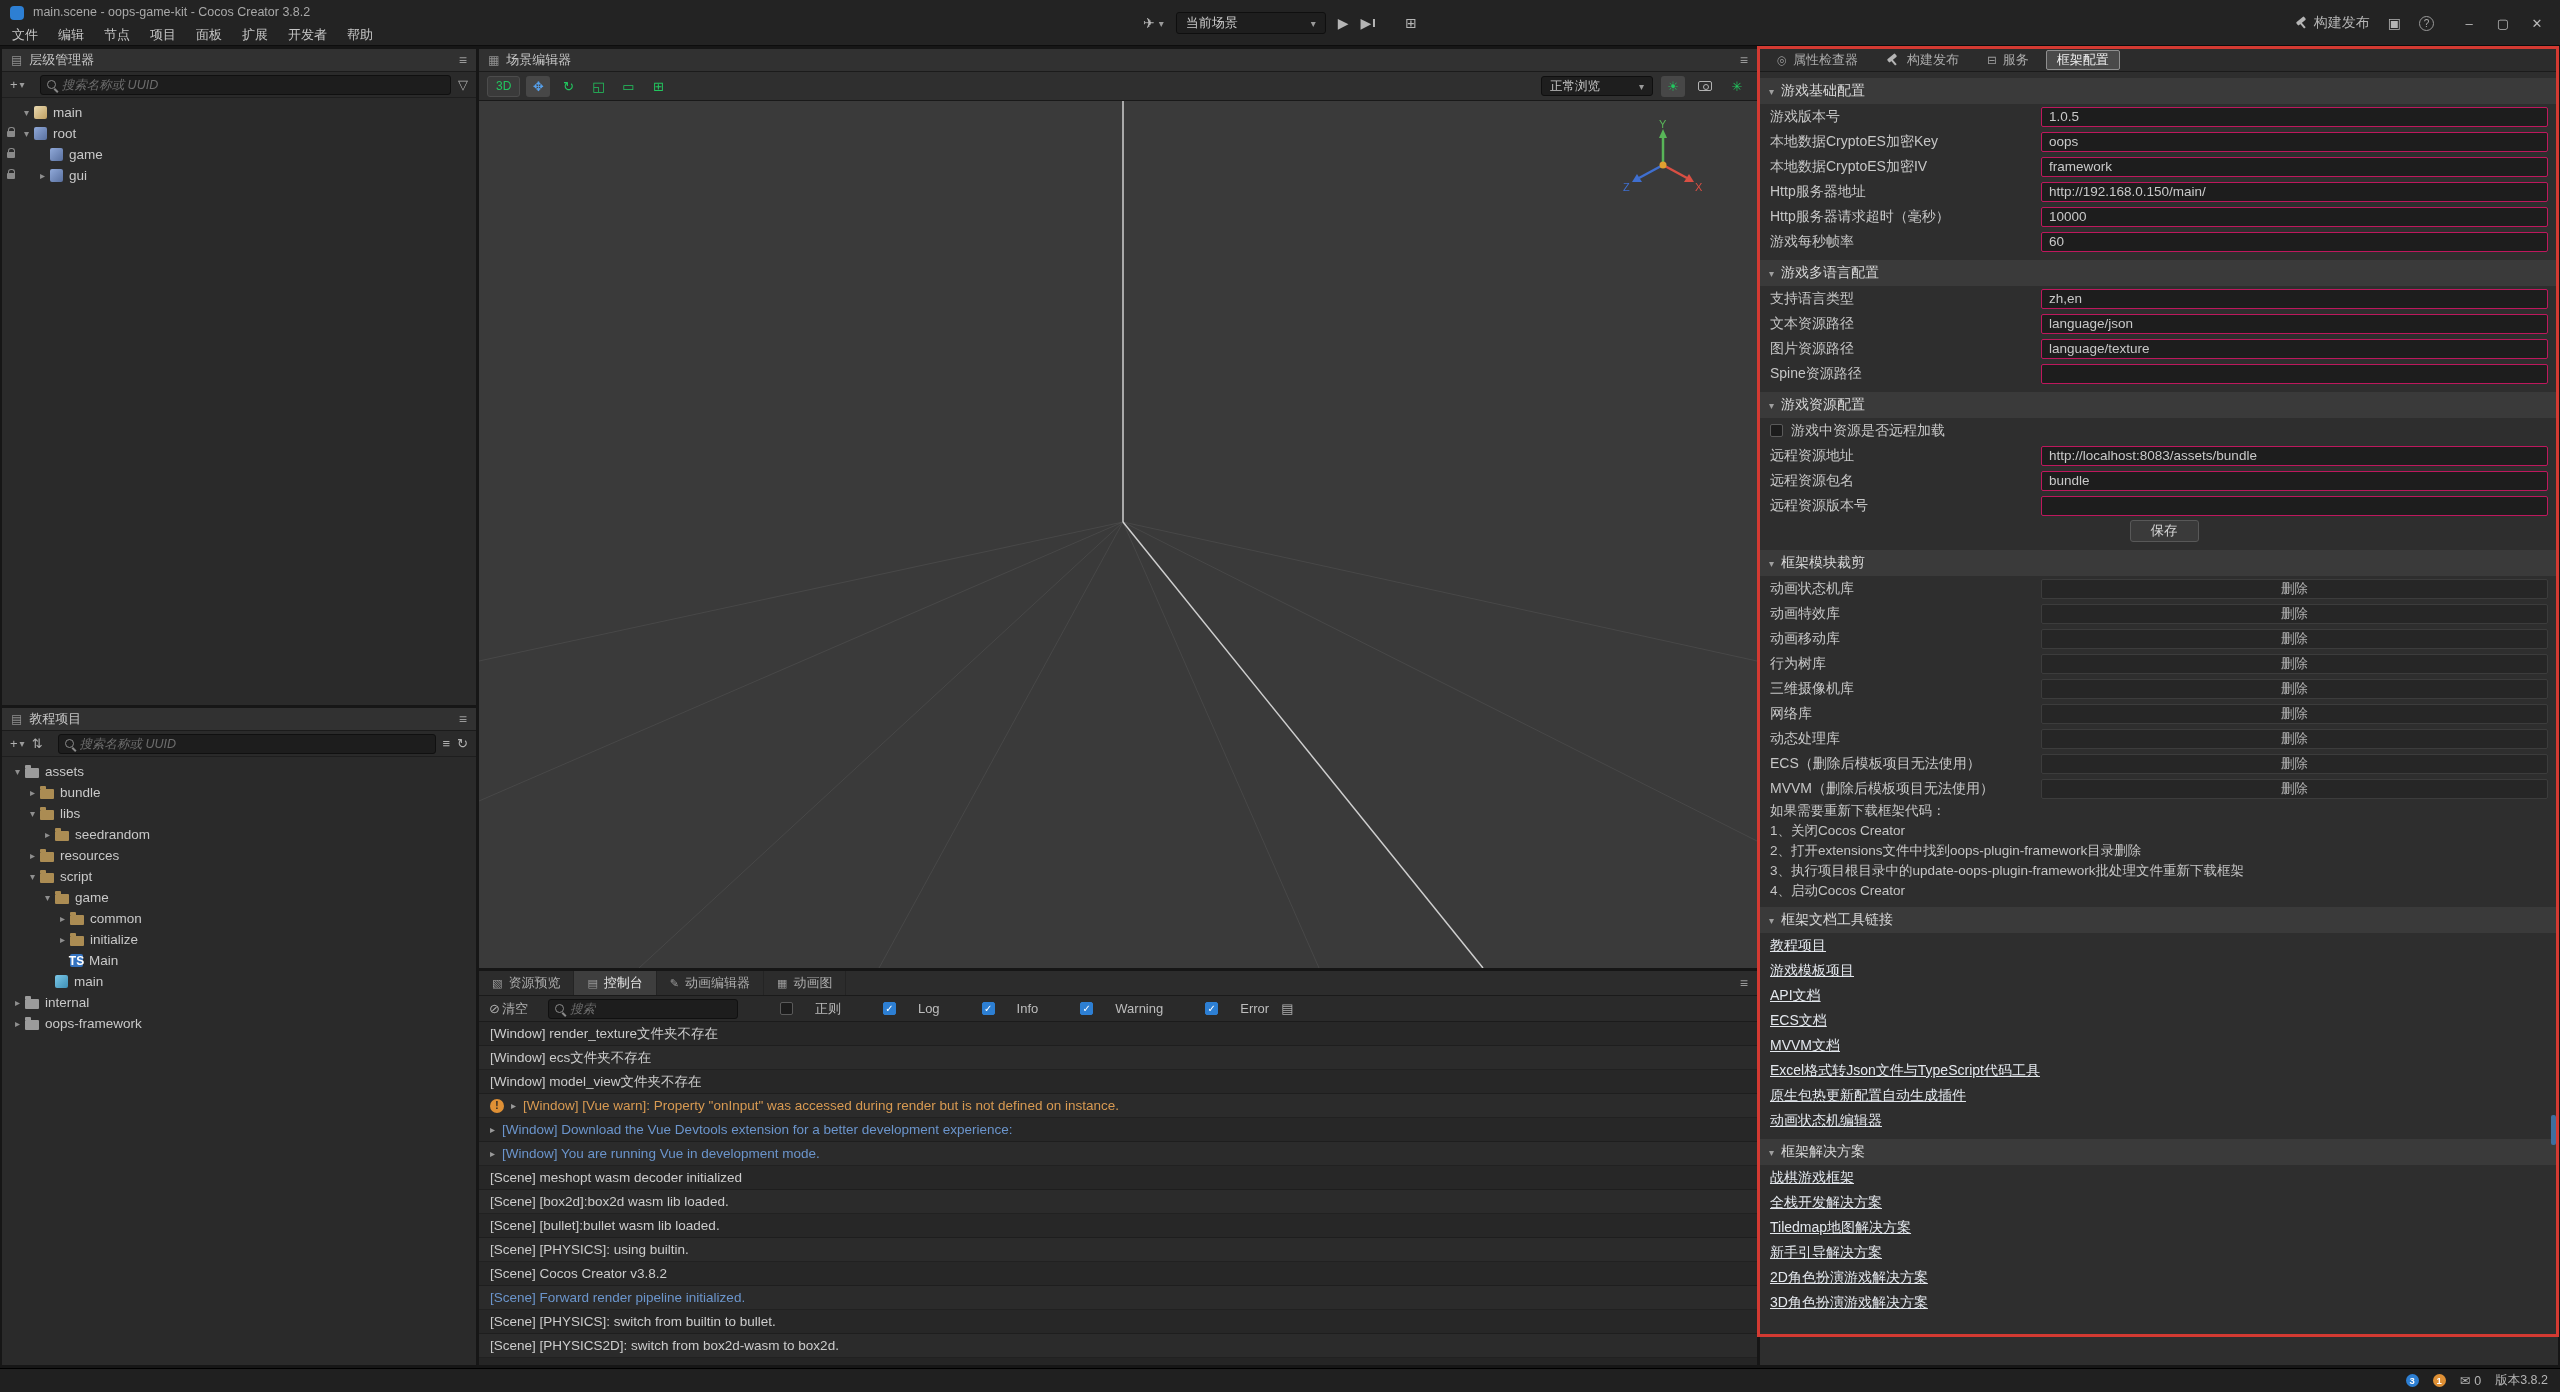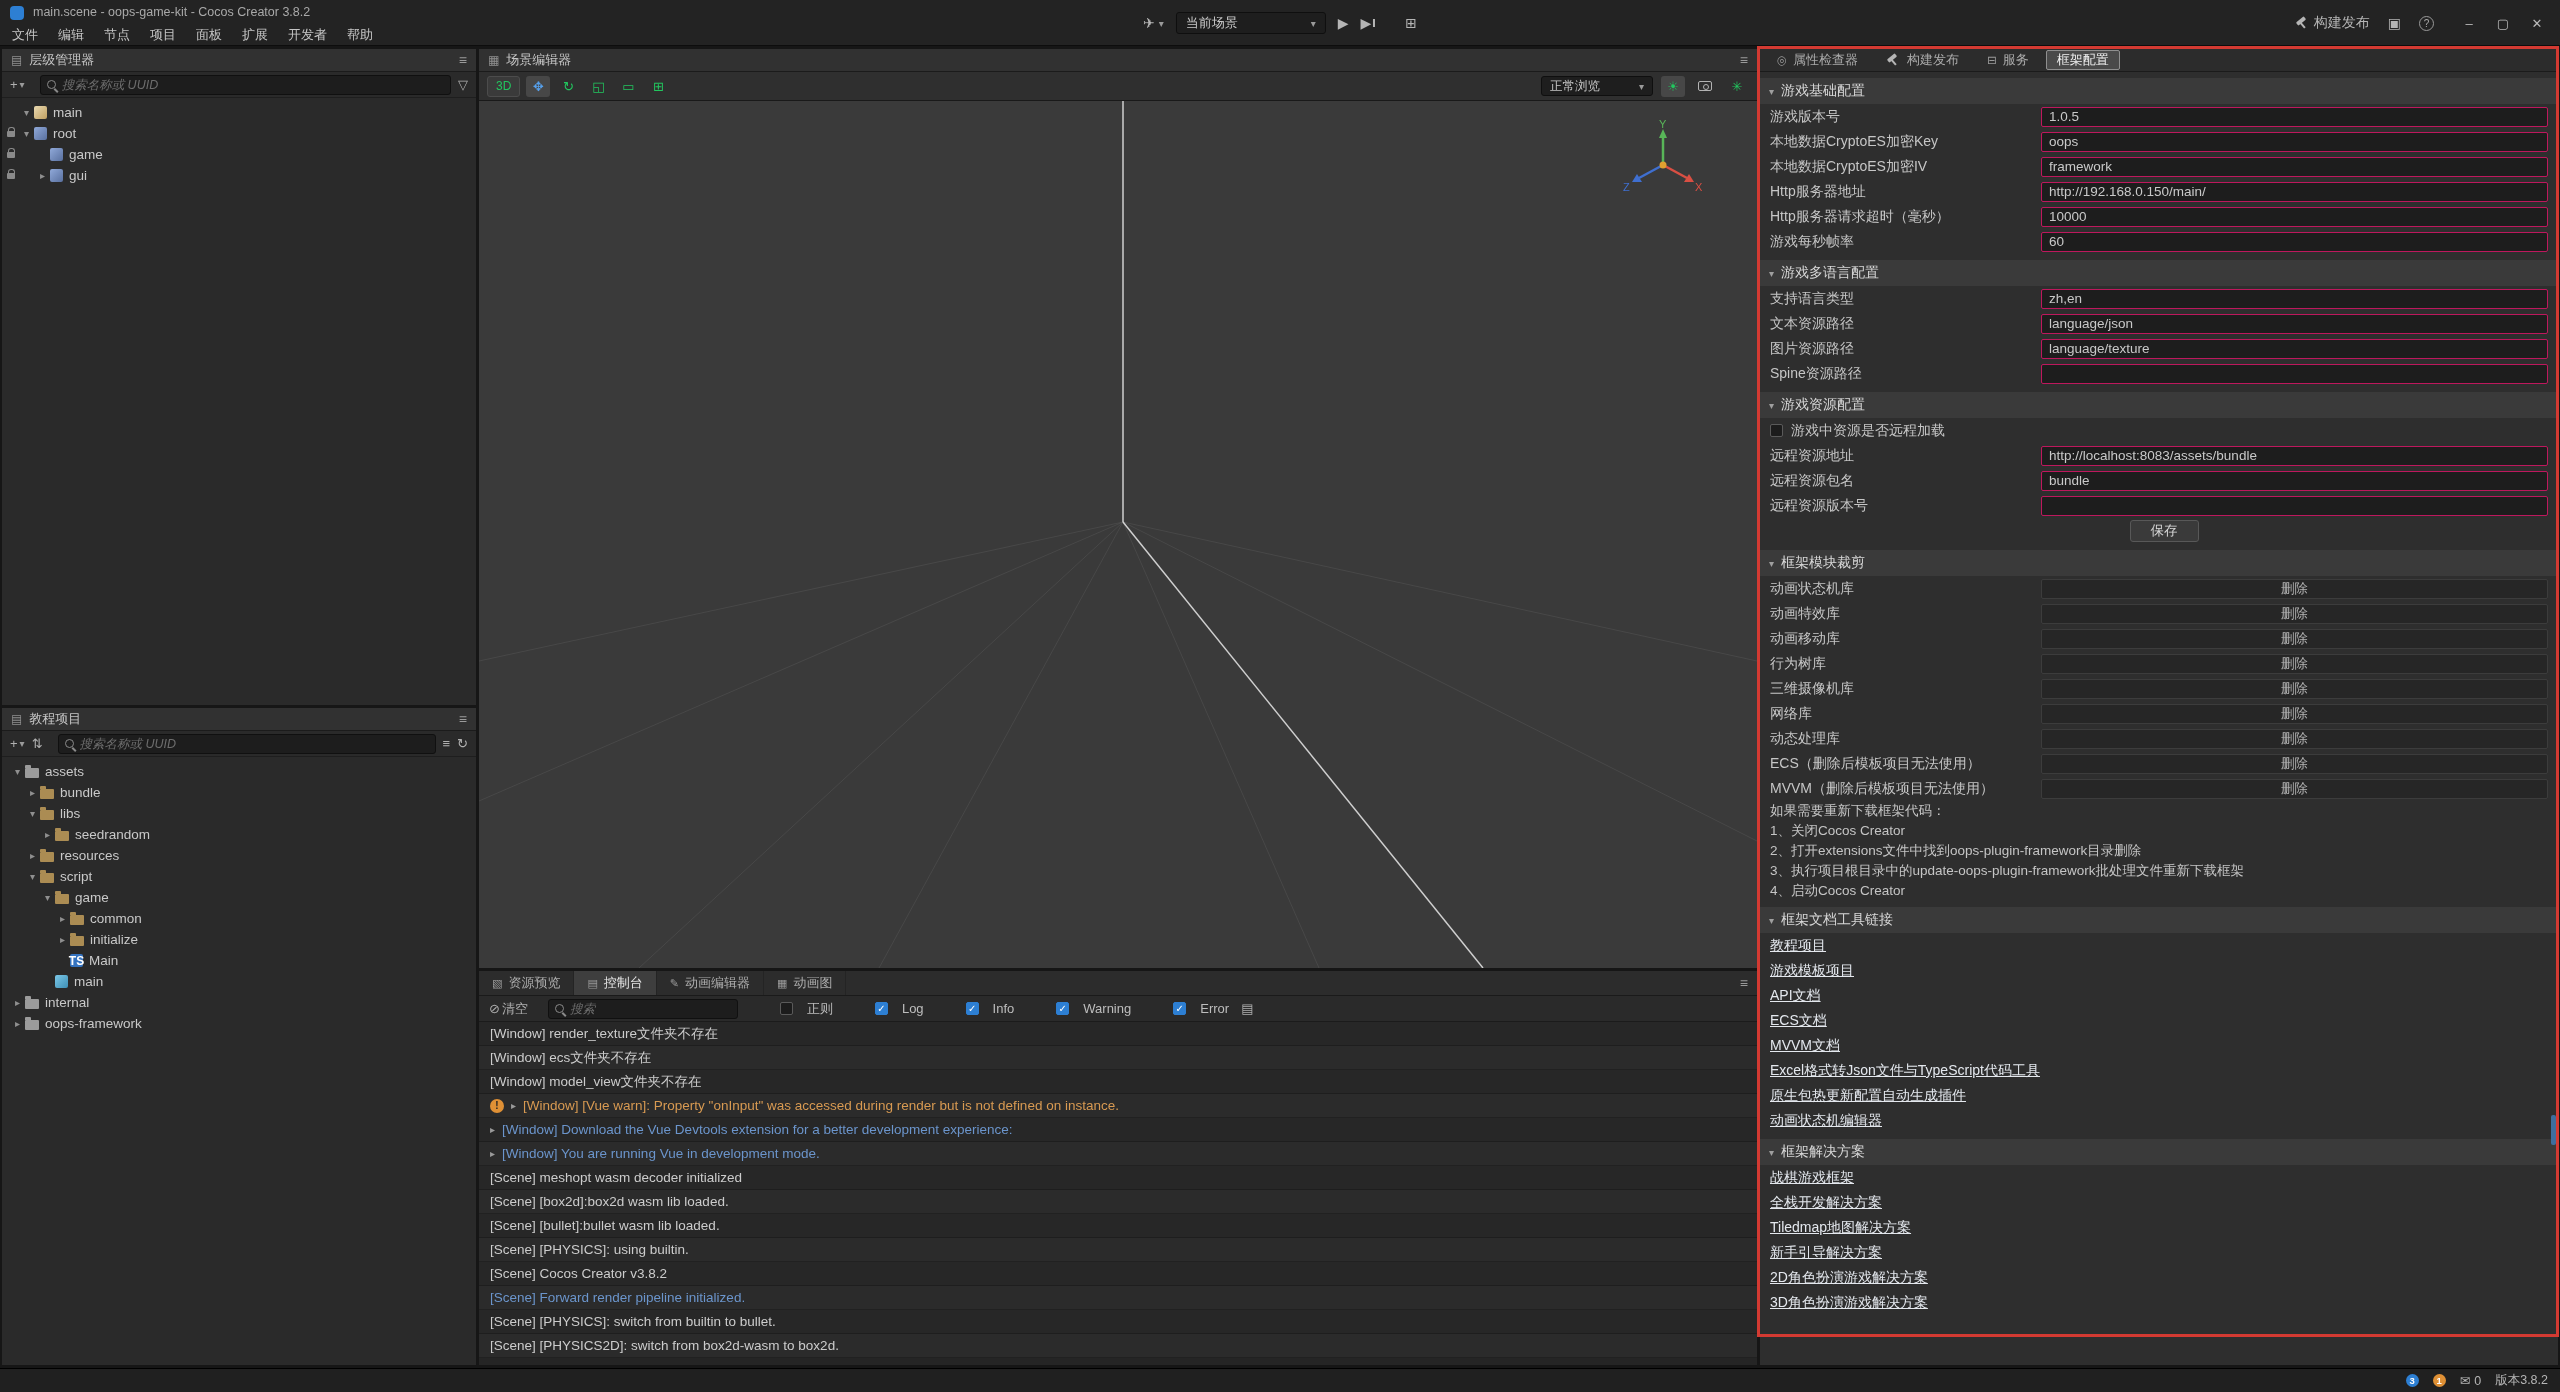--- a/index.html
+++ b/index.html
@@ -71,21 +71,21 @@
 #gizmo{position:absolute;top:18px;right:52px;}
 
 
 #console-tabs{height:25px;background:#2c2c2c;display:flex;align-items:stretch;border-bottom:1px solid #1a1a1a;}
 .console-tab{display:flex;align-items:center;gap:6px;padding:0 13px;font-size:13px;color:#ababab;border-right:1px solid #242424;}
 .console-tab.active{background:#3e3e3e;color:#e8e8e8;}
 .ct-icon{font-size:11px;color:#9a9a9a;}
 #console-tabs .ph-menu{margin-left:auto;padding-right:9px;display:flex;align-items:center;}
 #console-toolbar{height:26px;display:flex;align-items:center;gap:12px;padding:0 10px;background:#2a2a2a;border-bottom:1px solid #1b1b1b;font-size:13px;color:#bdbdbd;}
 #console-toolbar .search-box{flex:0 0 170px;justify-content:space-between;}
-.filter{display:flex;gap:14px;align-items:center;padding-left:30px;}
+.filter{display:flex;gap:22px;align-items:center;padding-left:30px;}
 .checkbox{width:13px;height:13px;border-radius:2px;background:#1c1c1c;border:1px solid #5a5a5a;display:flex;align-items:center;justify-content:center;font-size:10px;color:#fff;flex:0 0 auto;}
 .checkbox.checked{background:#2d7fd3;border-color:#2d7fd3;}
 #console-logs{position:absolute;top:51px;left:0;right:0;bottom:0;background:#252525;font-size:13.5px;}
 .log-row{height:24px;display:flex;align-items:center;padding:0 11px;color:#cccccc;border-bottom:1px solid rgba(0,0,0,0.22);}
 .log-row.even{background:#272727;}
 .log-row.odd{background:#2b2b2b;}
 .log-row.warn .log-text{color:#d89a52;}
 .log-row.info .log-text{color:#6b95cc;}
 .warn-badge{width:14px;height:14px;border-radius:50%;background:#df9035;color:#222;font-size:10px;font-weight:bold;display:flex;align-items:center;justify-content:center;margin-right:7px;flex:0 0 auto;}
 .log-arrow{color:#9a9a9a;margin-right:7px;font-size:10px;flex:0 0 auto;}

